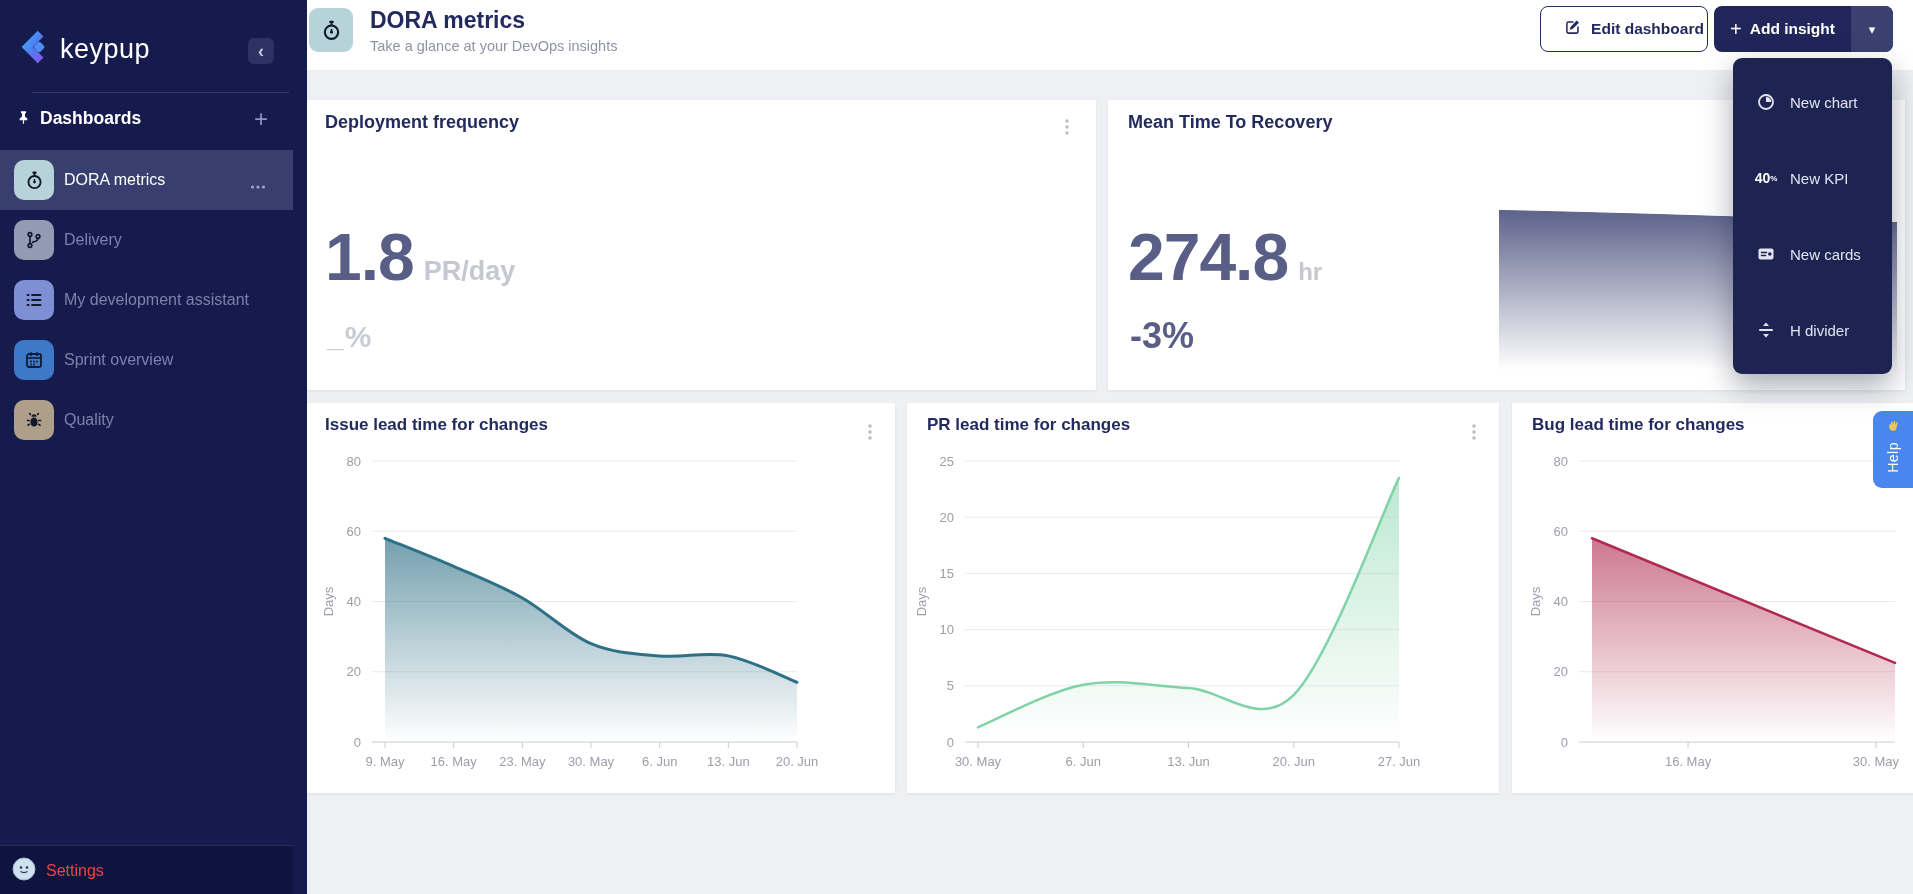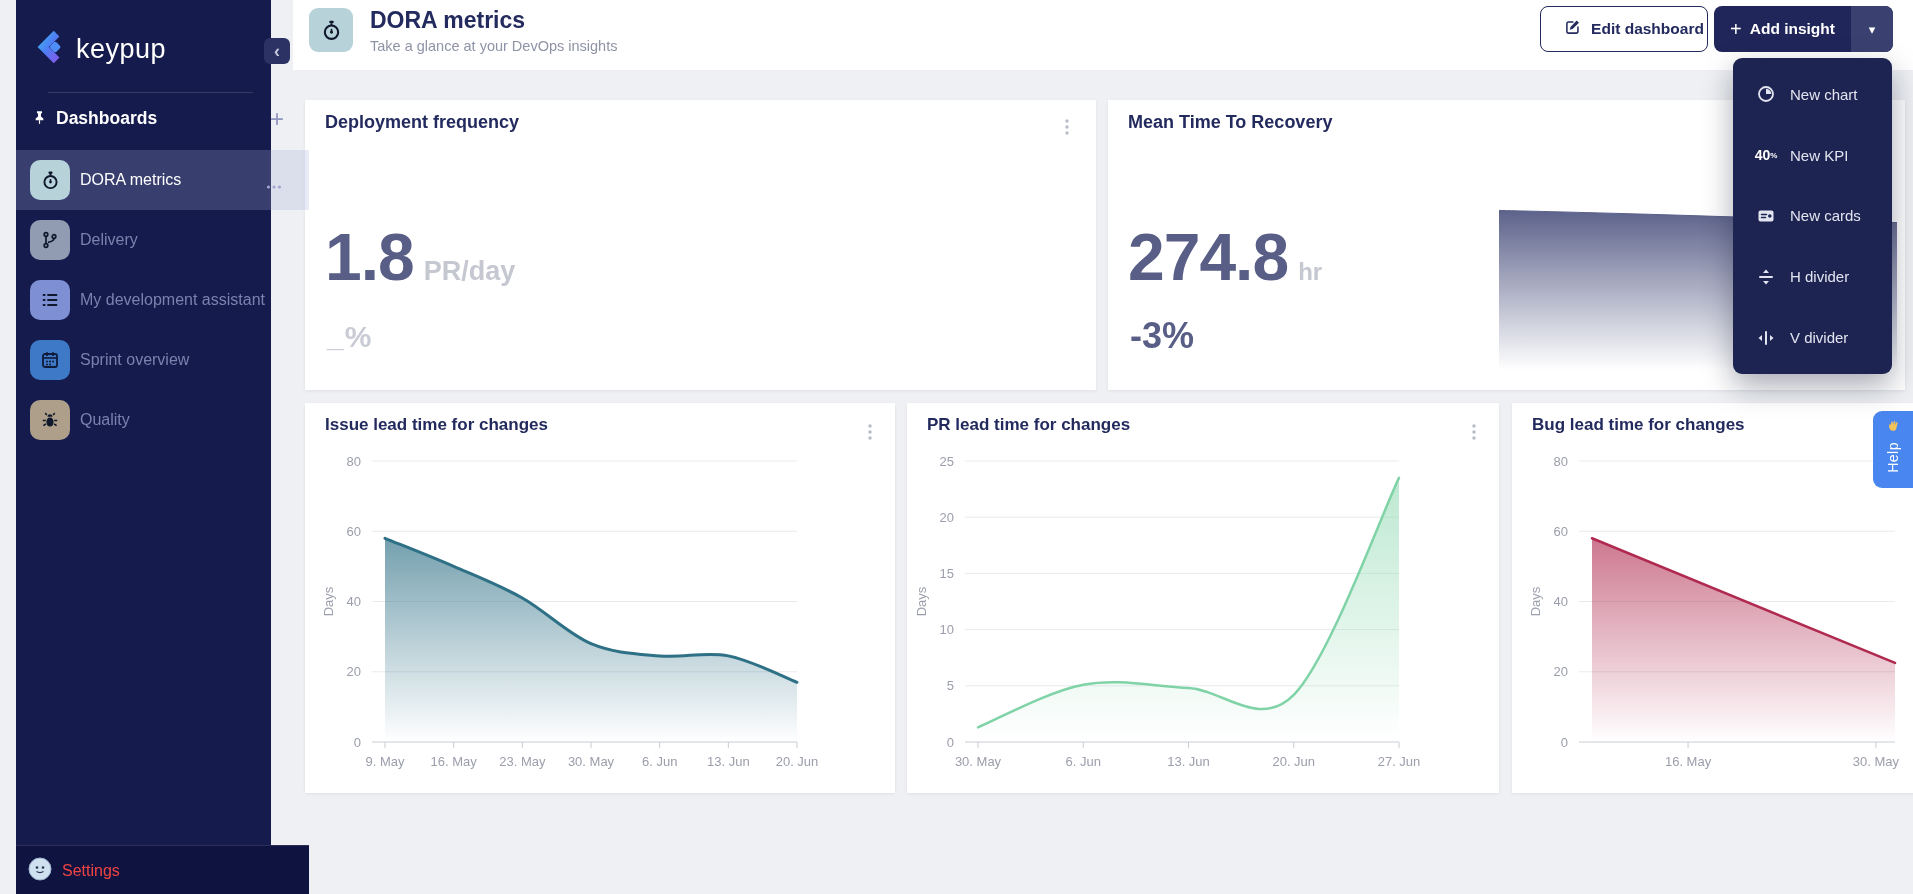--- a/index.html
+++ b/index.html
@@ -1,20 +1,20 @@
 <!DOCTYPE html>
 <html><head>
 <meta charset="utf-8">
 <style>
   * { margin:0; padding:0; box-sizing:border-box; }
   html,body { width:1913px; height:894px; overflow:hidden; }
   body { font-family:"Liberation Sans", sans-serif; background:#eef0f3; position:relative; }
 
   
-  .sidebar { position:absolute; left:0; top:0; width:255px; height:894px; background:#151b4d; z-index:5;margin-left:16px; }
+  .sidebar { position:absolute; left:0; top:0; width:307px; height:894px; background:#151b4d; z-index:5; }
   .logo-row { position:absolute; left:14px; top:28px; display:flex; align-items:center; gap:8px; }
   .logo-text { color:#fff; font-size:27px; font-weight:500; letter-spacing:.5px; }
   .side-divider { position:absolute; left:32px; right:18px; top:92px; height:1px; background:rgba(255,255,255,.14); }
   .collapse-btn { position:absolute; left:248px; top:38px; width:26px; height:26px; border-radius:6px; background:#2c3263; color:#c7cade; font-size:18px; font-weight:700; display:flex; align-items:center; justify-content:center; cursor:pointer; }
   .section-row { position:absolute; left:0; top:104px; width:293px; height:30px; }
   .section-title { position:absolute; left:40px; top:4px; color:#fff; font-size:17.5px; font-weight:700; }
   .pin-wrap { position:absolute; left:15px; top:5px; }
   .plus-btn { position:absolute; left:248px; top:2px; width:26px; height:26px; color:#8f95bd; font-size:24px; font-weight:400; display:flex; align-items:center; justify-content:center; cursor:pointer; }
   .nav { position:absolute; left:0; top:150px; width:293px; }
   .nav-item { position:relative; width:293px; height:60px; cursor:pointer; }
@@ -244,30 +244,20 @@
   </div>
   <div class="menu-item">
     <span class="menu-ic">
       <svg viewBox="0 0 20 20" width="20" height="20" fill="#e2e4f0">
           <path d="M10 2.5l3 3.5H7z"></path>
           <rect x="3" y="9" width="14" height="2" rx="1"></rect>
           <path d="M10 17.5L7 14h6z"></path>
         </svg>
     </span>
     <span>H divider</span>
-  </div>
-  <div class="menu-item">
-    <span class="menu-ic">
-      <svg viewBox="0 0 20 20" width="20" height="20" fill="#e2e4f0">
-          <path d="M2.5 10l3.5-3v6z"></path>
-          <rect x="9" y="3" width="2" height="14" rx="1"></rect>
-          <path d="M17.5 10L14 7v6z"></path>
-        </svg>
-    </span>
-    <span>V divider</span>
   </div>
 </div>
 
 <section class="card" style="left:305px; top:100px; width:791px; height:290px;">
   <div class="card-title">Deployment frequency</div>
   <span class="kebab-v" style="left:755px; top:14px;">
     <svg width="6" height="18">
         <circle cx="3" cy="3" r="1.7" fill="#b9bcc9"></circle>
         <circle cx="3" cy="9" r="1.7" fill="#b9bcc9"></circle>
         <circle cx="3" cy="15" r="1.7" fill="#b9bcc9"></circle>

